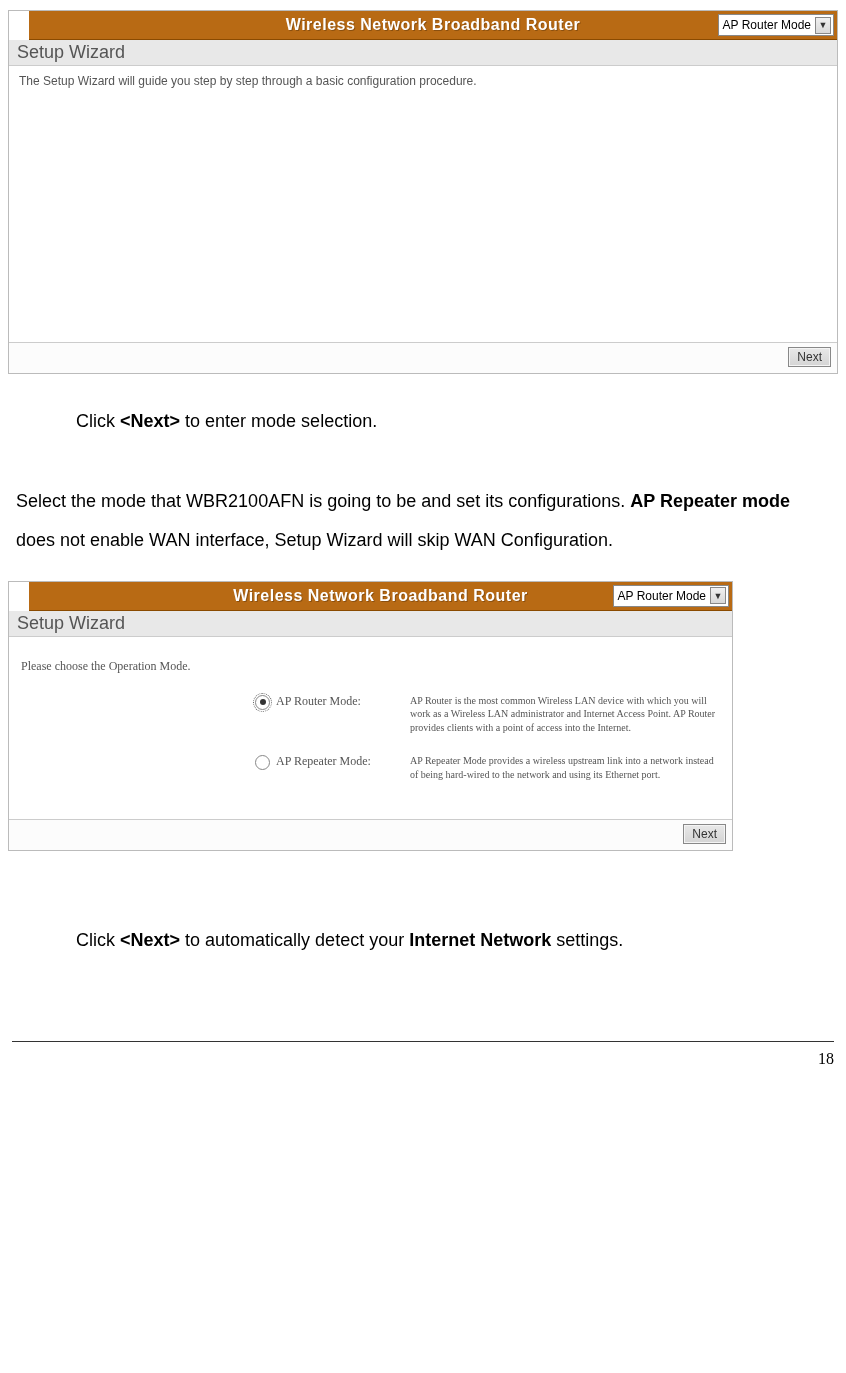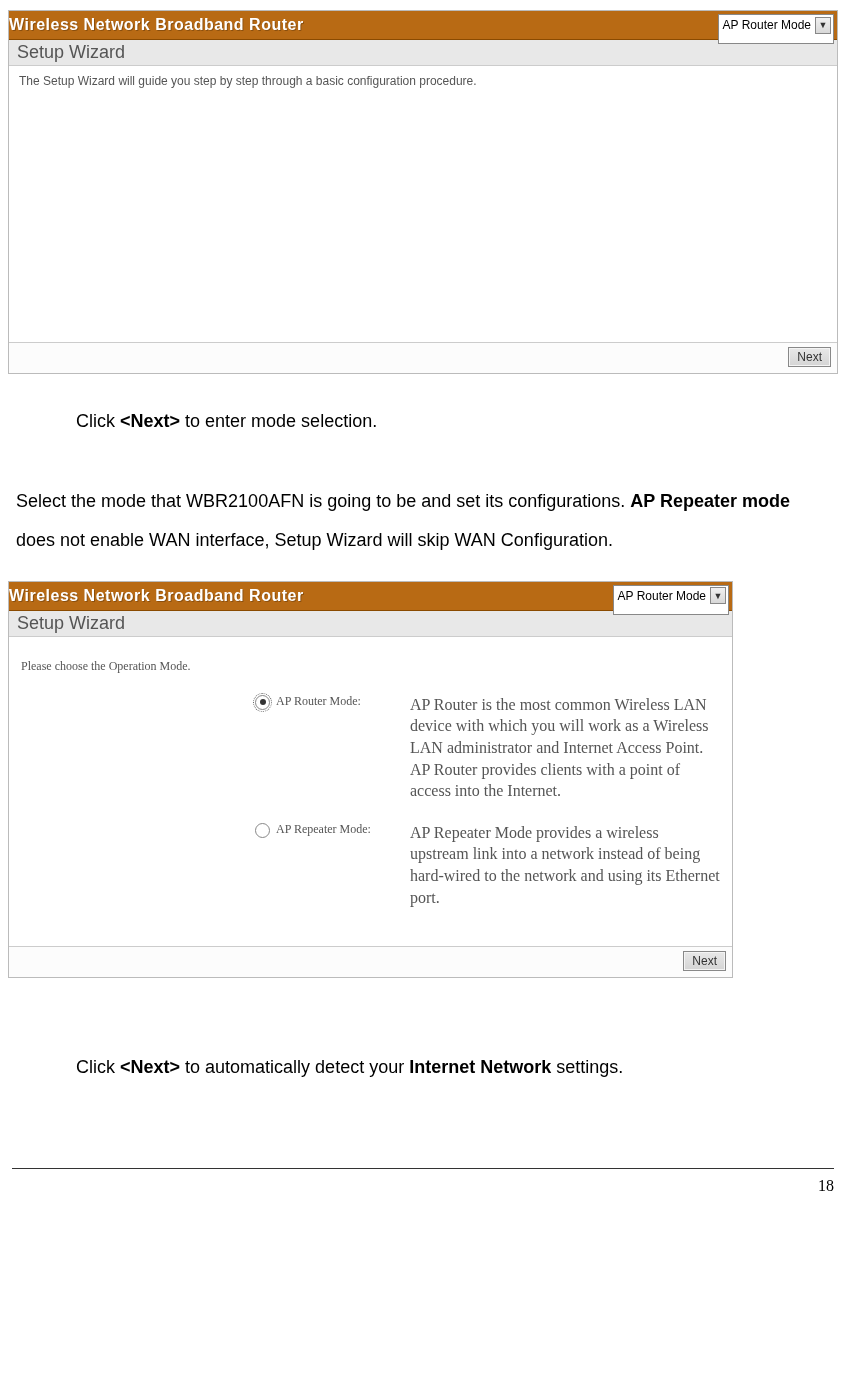--- a/index.html
+++ b/index.html
@@ -15,22 +15,24 @@
   .router-box {
     border: 1px solid #bbb;
     background: #fff;
     margin-bottom: 10px;
   }
   .header-bar {
     background: #b86a14;
     height: 28px;
     display: flex;
     align-items: center;
+    justify-content: center;
     position: relative;
     border-bottom: 1px solid #8a4a00;
+    margin-left: 20px;
   }
   .header-title {
     color: #fff;
     font-family: Verdana, sans-serif;
     font-size: 16px;
     font-weight: bold;
     text-shadow: 1px 1px 0 rgba(0,0,0,0.25);
     letter-spacing: 0.5px;
   }
   .mode-select-wrap {
@@ -38,21 +40,21 @@
     right: 3px;
     top: 3px;
     display: flex;
     align-items: center;
   }
   .mode-select {
     background: #fff;
     border: 1px solid #888;
     font-family: Verdana, sans-serif;
     font-size: 12px;
-    padding: 1px 2px 9px 4px;
+    padding: 1px 2px 1px 4px;
     display: flex;
     align-items: center;
     height: 18px;
   }
   .mode-select-arrow {
     margin-left: 4px;
     width: 16px;
     height: 17px;
     background: linear-gradient(#f0f0f0,#d8d8d8);
     border: 1px solid #888;
@@ -137,21 +139,21 @@
     margin-right: 6px;
     margin-top:1px;
     flex-shrink:0;
   }
   .radio-box.dotted { outline: 1px dotted #666; outline-offset: 1px; }
   .radio-dot {
     width:6px; height:6px; background:#333; border-radius:50%;
   }
   .option-desc-col {
     width: 310px;
-    font-size: 16px;
+    font-size: 10px;
     line-height: 1.35;
     color: #555;
   }
   .page-footer {
     border-top: 1px solid #333;
     margin: 80px 12px 0 12px;
     text-align: right;
     font-family: 'Times New Roman', serif;
     font-size: 16px;
     padding-top: 8px;

